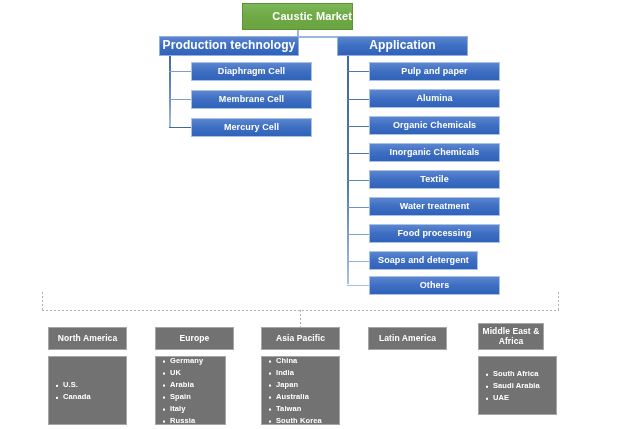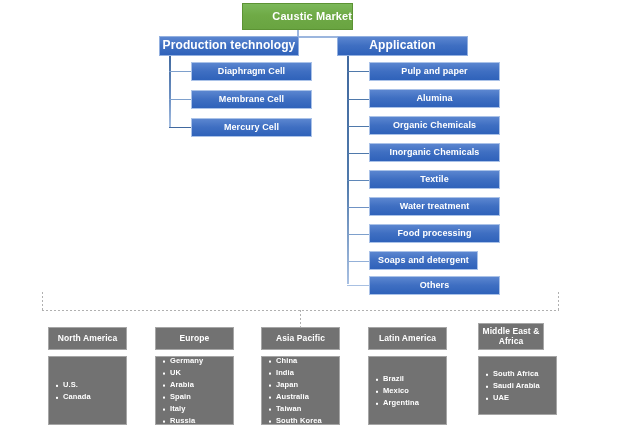--- a/index.html
+++ b/index.html
@@ -193,21 +193,21 @@
   <div class="node node-region-body" style="left:48px;top:356px;width:79px;height:69px;">
     <ul class="region-list">
       <li>U.S.</li>
       <li>Canada</li>
     </ul>
   </div>
 
   <div class="node node-region-head" style="left:155px;top:327px;width:79px;height:23px;">
     <span>Europe</span>
   </div>
-  <div class="node node-region-body" style="left:155px;top:356px;width:79px;height:69px;">
+  <div class="node node-region-body" style="left:155px;top:356px;width:71px;height:69px;">
     <ul class="region-list">
       <li>Germany</li>
       <li>UK</li>
       <li>Arabia</li>
       <li>Spain</li>
       <li>Italy</li>
       <li>Russia</li>
     </ul>
   </div>
 
@@ -221,27 +221,20 @@
       <li>Japan</li>
       <li>Australia</li>
       <li>Taiwan</li>
       <li>South Korea</li>
     </ul>
   </div>
 
   <div class="node node-region-head" style="left:368px;top:327px;width:79px;height:23px;">
     <span>Latin America</span>
   </div>
-  <div class="node node-region-body" style="left:368px;top:356px;width:79px;height:69px;">
-    <ul class="region-list">
-      <li>Brazil</li>
-      <li>Mexico</li>
-      <li>Argentina</li>
-    </ul>
-  </div>
 
   <div class="node node-region-head" style="left:478px;top:323px;width:66px;height:27px;">
     <span>Middle East &amp; Africa</span>
   </div>
   <div class="node node-region-body" style="left:478px;top:356px;width:79px;height:59px;padding-left:36px;">
     <ul class="region-list">
       <li>South Africa</li>
       <li>Saudi Arabia</li>
       <li>UAE</li>
     </ul>

